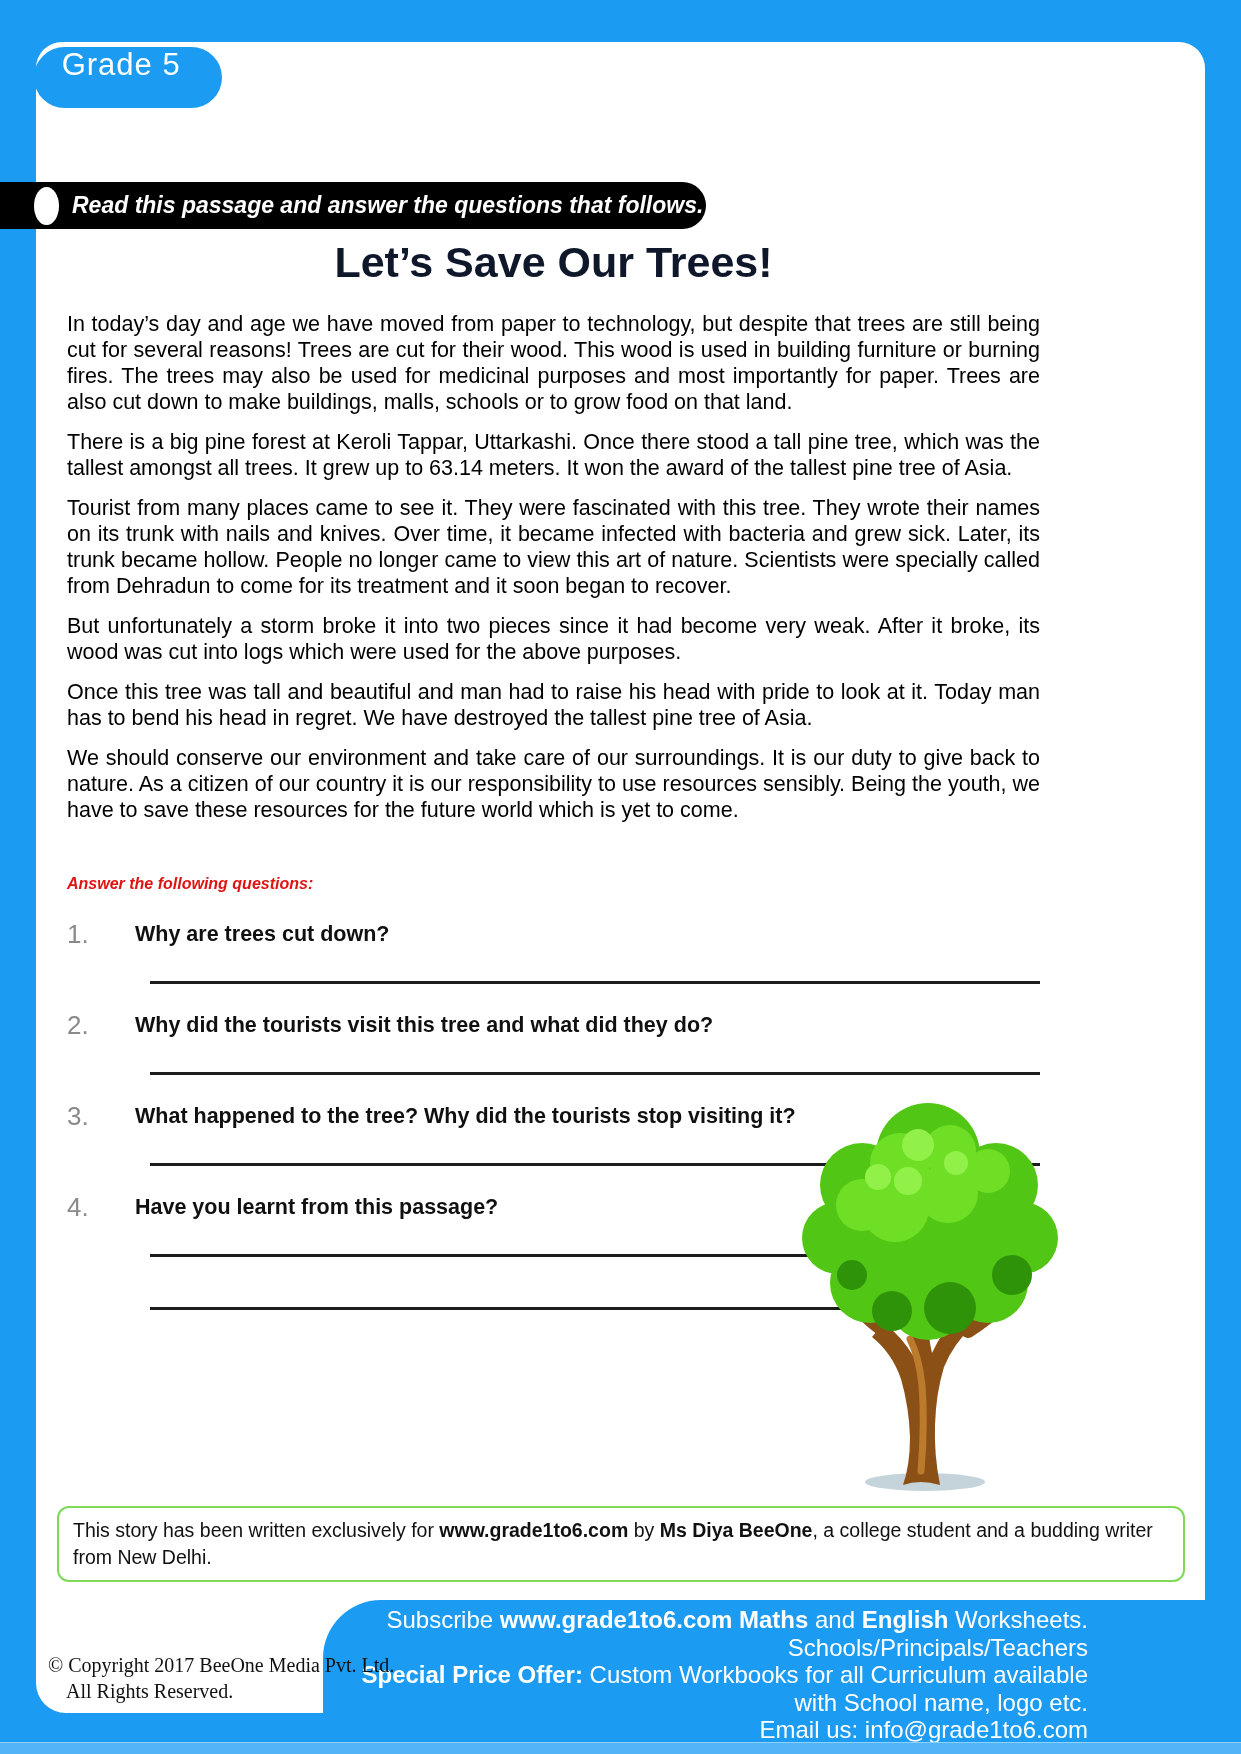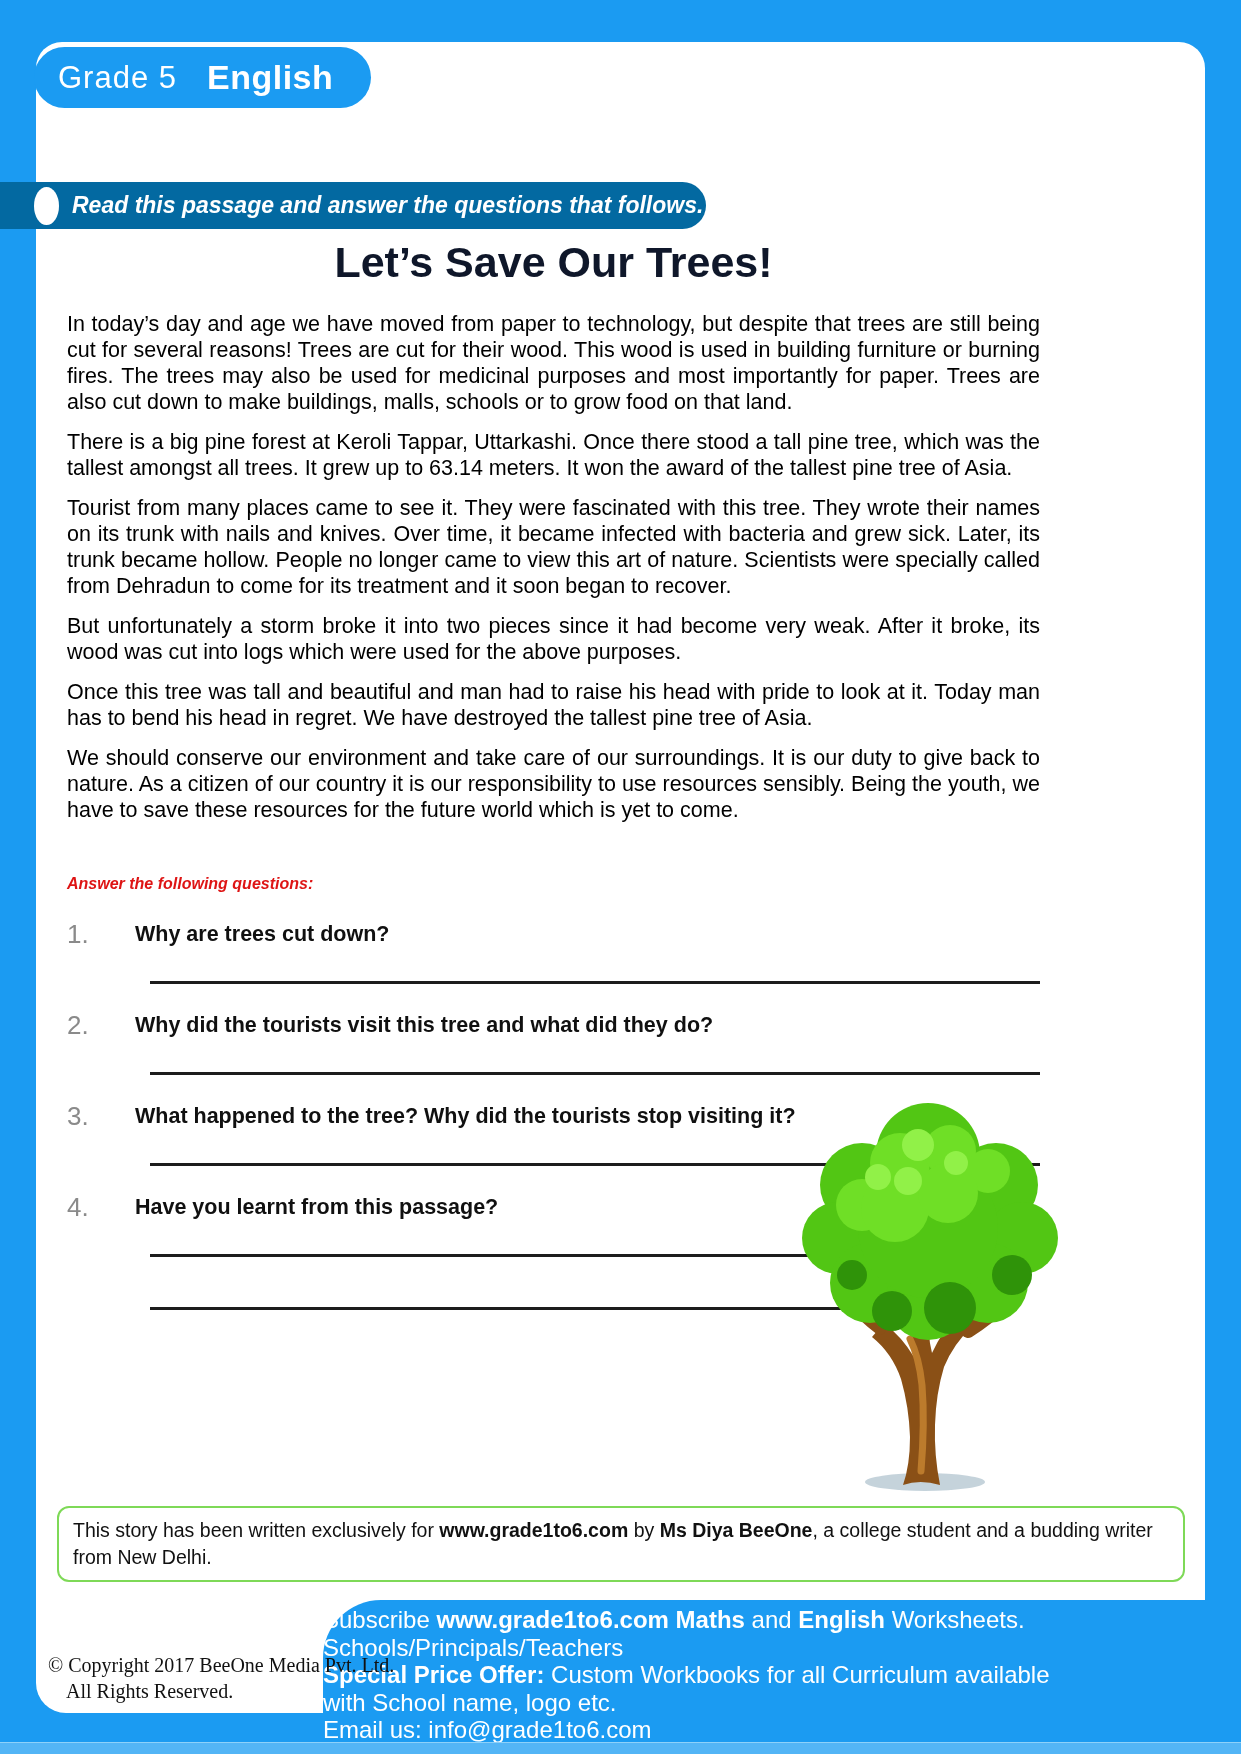--- a/index.html
+++ b/index.html
@@ -2,25 +2,25 @@
 <html><head>
 <meta charset="utf-8">
 <style>
   html,body{margin:0;padding:0;}
   body{font-family:"Liberation Sans", sans-serif; background:#666;}
   .page{position:relative;width:1241px;height:1754px;background:#1b9bf2;overflow:hidden;margin:0 auto;}
   .card{position:absolute;left:36px;top:42px;width:1169px;height:1671px;background:#ffffff;
         border-radius:26px 26px 44px 30px;}
   
   .badge{position:absolute;left:34px;top:47px;height:61px;background:#1b9bf2;border-radius:31px;
-         display:flex;align-items:center;gap:30px;padding:0 38px 0 24px;z-index:5;}
+         display:flex;align-items:center;gap:30px;padding:0 38px 0 24px;z-index:5;flex-direction:column;}
   .badge .grade{color:#ffffff;font-size:31px;font-weight:300;letter-spacing:1px;}
   .badge .subject{color:#ffffff;font-size:34px;font-weight:bold;letter-spacing:.5px;}
   
-  .banner{position:absolute;left:0;top:182px;width:706px;height:47px;background:#0369a1;
+  .banner{position:absolute;left:0;top:182px;width:706px;height:47px;background:#000000;
           border-radius:0 24px 24px 0;display:flex;align-items:center;z-index:6;}
   .banner .bullet{width:25px;height:38px;background:#ffffff;border-radius:50%;margin-left:34px;flex:0 0 auto;}
   .banner .btext{color:#ffffff;font-size:23px;font-weight:bold;font-style:italic;margin-left:13px;white-space:nowrap;}
   
   .content{position:absolute;left:67px;top:238px;width:973px;z-index:2;}
   h1.title{margin:0 0 24px 0;text-align:center;font-size:43px;font-weight:bold;color:#0f172a;letter-spacing:0;}
   .content p{margin:0 0 14px 0;font-size:21.5px;line-height:26px;color:#000000;text-align:justify;}
   .qheading{margin-top:52px;margin-bottom:6px;color:#de1414;font-size:16px;font-weight:bold;font-style:italic;}
   .qrow{display:flex;margin-top:28px;}
   .qnum{flex:0 0 68px;color:#8a8a8a;font-size:26px;line-height:26px;}
@@ -30,21 +30,21 @@
   .aline.second{margin-top:50px;}
   
   .tree{position:absolute;left:800px;top:1093px;width:260px;height:400px;z-index:3;}
   
   .attribution{position:absolute;left:57px;top:1506px;width:1128px;box-sizing:border-box;
                border:2px solid #7ed957;border-radius:12px;padding:9px 14px;background:#fff;
                font-size:19.5px;line-height:27px;color:#111;z-index:4;}
   
   .footerBox{position:absolute;left:323px;top:1600px;width:918px;height:154px;background:#1b9bf2;
              border-top-left-radius:58px;z-index:5;}
-  .footerText{width:765px;text-align:left;color:#ffffff;font-size:24px;line-height:27.5px;padding-top:6px;}
+  .footerText{width:765px;text-align:right;color:#ffffff;font-size:24px;line-height:27.5px;padding-top:6px;}
   
   .copyright{position:absolute;left:48px;top:1652px;font-family:"Liberation Serif", serif;
              font-size:20px;line-height:26px;color:#111;z-index:6;}
   .copyright .l2{margin-left:18px;}
   .bottomStrip{position:absolute;left:0;bottom:0;width:100%;height:11px;background:#53b5f6;
                border-top:1px solid #8ed1fa;z-index:7;}
 </style>
 </head>
 <body>
 

